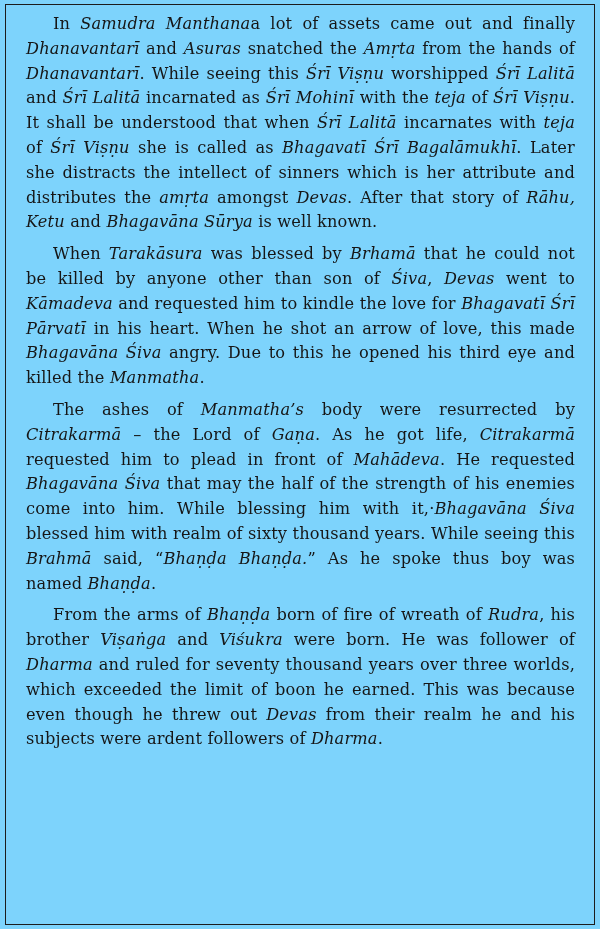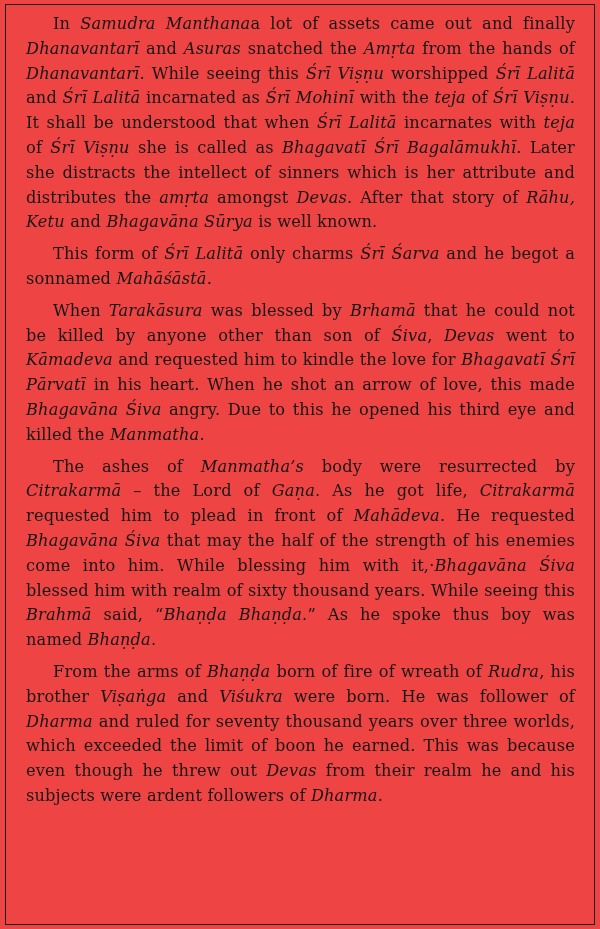--- a/index.html
+++ b/index.html
@@ -9,21 +9,21 @@
   }
   body {
     width: 600px;
     height: 929px;
     overflow: hidden;
   }
   .page {
     position: relative;
     width: 600px;
     height: 929px;
-    background: #ef4444;
+    background: #7dd3fc;
     overflow: hidden;
     font-family: "DejaVu Serif", "Liberation Serif", serif;
     color: #161616;
   }
   .page-border {
     position: absolute;
     top: 4px;
     left: 5px;
     right: 5px;
     bottom: 4px;
@@ -51,18 +51,17 @@
     font-style: italic;
   }
 </style>
 </head>
 <body>
 
 <div class="page">
   <div class="page-border"></div>
   <div class="page-text">
       <p><span>In </span><i>Samudra Manthana</i><span>a lot of assets came out and finally </span><i>Dhanavantarī</i><span> and </span><i>Asuras</i><span> snatched the </span><i>Amṛta</i><span> from the hands of </span><i>Dhanavantarī</i><span>. While seeing this </span><i>Śrī Viṣṇu</i><span> worshipped </span><i>Śrī Lalitā</i><span> and </span><i>Śrī Lalitā</i><span> incarnated as </span><i>Śrī Mohinī</i><span> with the </span><i>teja</i><span> of </span><i>Śrī Viṣṇu</i><span>. It shall be understood that when </span><i>Śrī Lalitā</i><span> incarnates with </span><i>teja</i><span> of </span><i>Śrī Viṣṇu</i><span> she is called as </span><i>Bhagavatī Śrī Bagalāmukhī</i><span>. Later she distracts the intellect of sinners which is her attribute and distributes the </span><i>amṛta</i><span> amongst </span><i>Devas</i><span>. After that story of </span><i>Rāhu, Ketu</i><span> and </span><i>Bhagavāna Sūrya</i><span> is well known.</span></p>
-      <p><span>This form of </span><i>Śrī Lalitā</i><span> only charms </span><i>Śrī Śarva</i><span> and he begot a sonnamed </span><i>Mahāśāstā</i><span>.</span></p>
       <p><span>When </span><i>Tarakāsura</i><span> was blessed by </span><i>Brhamā</i><span> that he could not be killed by anyone other than son of </span><i>Śiva</i><span>, </span><i>Devas</i><span> went to </span><i>Kāmadeva</i><span> and requested him to kindle the love for </span><i>Bhagavatī Śrī Pārvatī</i><span> in his heart. When he shot an arrow of love, this made </span><i>Bhagavāna Śiva</i><span> angry. Due to this he opened his third eye and killed the </span><i>Manmatha</i><span>.</span></p>
       <p><span>The ashes of </span><i>Manmatha’s</i><span> body were resurrected by </span><i>Citrakarmā</i><span> – the Lord of </span><i>Gaṇa</i><span>. As he got life, </span><i>Citrakarmā</i><span> requested him to plead in front of </span><i>Mahādeva</i><span>. He requested </span><i>Bhagavāna Śiva</i><span> that may the half of the strength of his enemies come into him. While blessing him with it,·</span><i>Bhagavāna Śiva</i><span> blessed him with realm of sixty thousand years. While seeing this </span><i>Brahmā</i><span> said, “</span><i>Bhaṇḍa Bhaṇḍa.</i><span>” As he spoke thus boy was named </span><i>Bhaṇḍa</i><span>.</span></p>
       <p><span>From the arms of </span><i>Bhaṇḍa</i><span> born of fire of wreath of </span><i>Rudra</i><span>, his brother </span><i>Viṣaṅga</i><span> and </span><i>Viśukra</i><span> were born. He was follower of </span><i>Dharma</i><span> and ruled for seventy thousand years over three worlds, which exceeded the limit of boon he earned. This was because even though he threw out </span><i>Devas</i><span> from their realm he and his subjects were ardent followers of </span><i>Dharma</i><span>.</span></p>
     </div>
 </div>
 
 </body></html>

